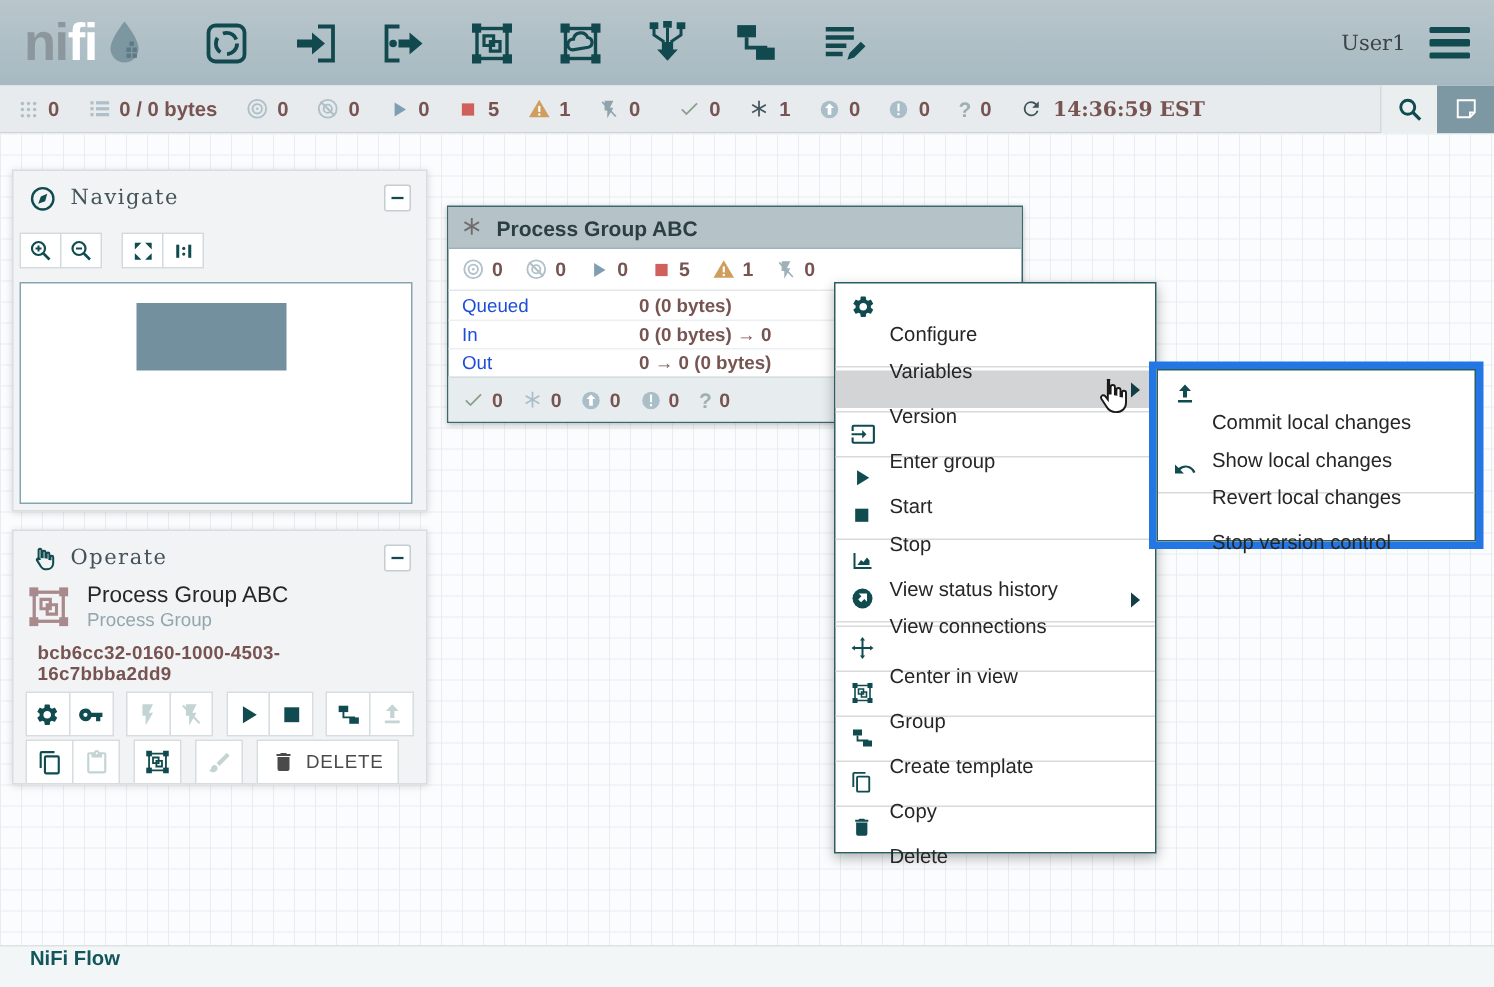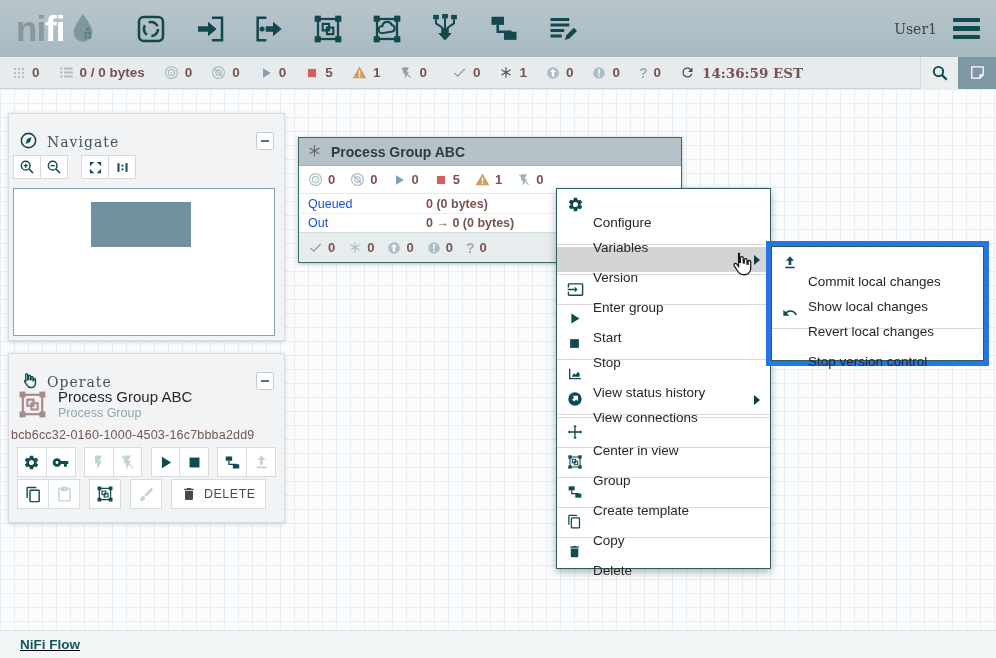--- a/index.html
+++ b/index.html
@@ -52,21 +52,21 @@
       linear-gradient(to right, #e9edf0 1px, transparent 1px),
       linear-gradient(to bottom, #e9edf0 1px, transparent 1px);
     background-size:14px 14px;
   }
 
   
   .panel{
     position:absolute; background:#f1f3f4; border:1px solid #d7dde0;
     box-shadow:0 1px 5px rgba(0,0,0,.15); z-index:10;
   }
-  .panel-header{ display:flex; align-items:flex-end; height:36px; padding:0 10px; }
+  .panel-header{ display:flex; align-items:center; height:36px; padding:0 10px; }
   .panel-header .p-icon{ color:#0f4b4f; }
   .panel-title{ font-family:"DejaVu Serif", serif; font-size:14px; color:#44535a;
     letter-spacing:1px; margin-left:9px; }
   .collapse-btn{ margin-left:auto; width:18px; height:18px; background:#fff;
     border:1px solid #c4ced2; border-radius:2px; color:#11494e;
     display:flex; align-items:center; justify-content:center; cursor:pointer; }
 
   #navigate-panel{ left:8px; top:24px; width:277px; height:228px; }
   .nav-buttons{ display:flex; margin:5px 0 0 4px; }
   .btn-group{ display:flex; }
@@ -78,21 +78,21 @@
     background:#fff; border:1px solid #84a4b2; }
   .minimap-rect{ position:absolute; left:77px; top:13px; width:100px; height:45px;
     background:#72909e; cursor:move; }
 
   #operate-panel{ left:8px; top:264px; width:277px; height:170px; }
   .op-component{ display:flex; align-items:center; padding:0 8px; margin-top:-2px; }
   .op-cmp-icon{ color:#a98a8c; }
   .op-texts{ margin-left:10px; }
   .op-name{ font-size:15px; color:#262626; }
   .op-type{ font-size:12.5px; color:#93a5af; margin-top:1px; }
-  .op-id{ font-size:12.5px; color:#775351; margin:8px 2px 5px; letter-spacing:.2px; }
+  .op-id{ font-size:12.5px; color:#775351; margin:8px 16px 5px; letter-spacing:.2px;font-weight:bold; }
   .op-row{ display:flex; align-items:center; margin:0 8px 2px; }
   .op-btn{ width:32px; height:30px; background:#fff; border:1px solid #d6dcdf;
     color:#0f4b4f; display:flex; align-items:center; justify-content:center; cursor:pointer; }
   .op-btn + .op-btn{ margin-left:-1px; }
   .op-btn.disabled{ color:#c3d4d4; cursor:default; }
   .op-gap{ width:9px; }
   .delete-btn{ width:auto; padding:0 9px; gap:7px; font-size:12.5px; color:#4a4a4a; letter-spacing:.5px; }
 
   
   .pg{
@@ -139,21 +139,21 @@
     border:5px solid #2376e4; z-index:60; background:#2376e4;
   }
   .submenu{ width:213px; background:#fff; border:1px solid #2a5e63; padding:4px 0; }
 
   
   .mouse-cursor{ position:absolute; left:727px; top:161px; z-index:100; pointer-events:none; }
 
   
   .flow-footer{
     height:28px; background:#f3f6f7; border-top:1px solid #dde2e4;
-    display:flex; align-items:center; padding:0 20px;text-decoration:underline;
+    display:flex; align-items:flex-start; padding:0 20px;
   }
   .breadcrumb{ font-size:13.5px; font-weight:bold; color:#12565c; cursor:pointer; }
 </style>
 </head>
 <body>
 
 <svg width="0" height="0" style="position:absolute">
   <defs>
     <symbol id="i-gear" viewBox="0 0 24 24">
         <path fill="currentColor" d="M19.14 12.94c.04-.3.06-.61.06-.94 0-.32-.02-.64-.07-.94l2.03-1.58a.49.49 0 0 0 .12-.61l-1.92-3.32a.49.49 0 0 0-.59-.22l-2.39.96c-.5-.38-1.03-.7-1.62-.94l-.36-2.54a.48.48 0 0 0-.48-.41h-3.84c-.24 0-.43.17-.47.41l-.36 2.54c-.59.24-1.13.57-1.62.94l-2.39-.96a.49.49 0 0 0-.59.22L2.74 8.87c-.12.21-.08.47.12.61l2.03 1.58c-.05.3-.09.63-.09.94s.02.64.07.94l-2.03 1.58a.49.49 0 0 0-.12.61l1.92 3.32c.12.22.37.29.59.22l2.39-.96c.5.38 1.03.7 1.62.94l.36 2.54c.05.24.24.41.48.41h3.84c.24 0 .44-.17.47-.41l.36-2.54c.59-.24 1.13-.56 1.62-.94l2.39.96c.22.08.47 0 .59-.22l1.92-3.32a.49.49 0 0 0-.12-.61l-2.01-1.58zM12 15.6A3.61 3.61 0 0 1 8.4 12c0-1.98 1.62-3.6 3.6-3.6s3.6 1.62 3.6 3.6-1.62 3.6-3.6 3.6z"></path>
@@ -778,20 +778,24 @@
           </span>
         <span class="val">0</span>
       </div>
     </div>
     <div class="pg-table">
       <div class="pg-row">
         <span class="lbl">Queued</span>
         <span class="pg-val">0 (0 bytes)</span>
       </div>
       <div class="pg-row">
+        <span class="lbl">In</span>
+        <span class="pg-val">0 (0 bytes) → 0</span>
+      </div>
+      <div class="pg-row">
         <span class="lbl">Out</span>
         <span class="pg-val">0 → 0 (0 bytes)</span>
       </div>
     </div>
     <div class="pg-footer">
       <div class="stat">
         <span style="color:#8ba08b">
             <svg class="ic" width="15" height="15">
               <use href="#i-check"></use>
             </svg>

